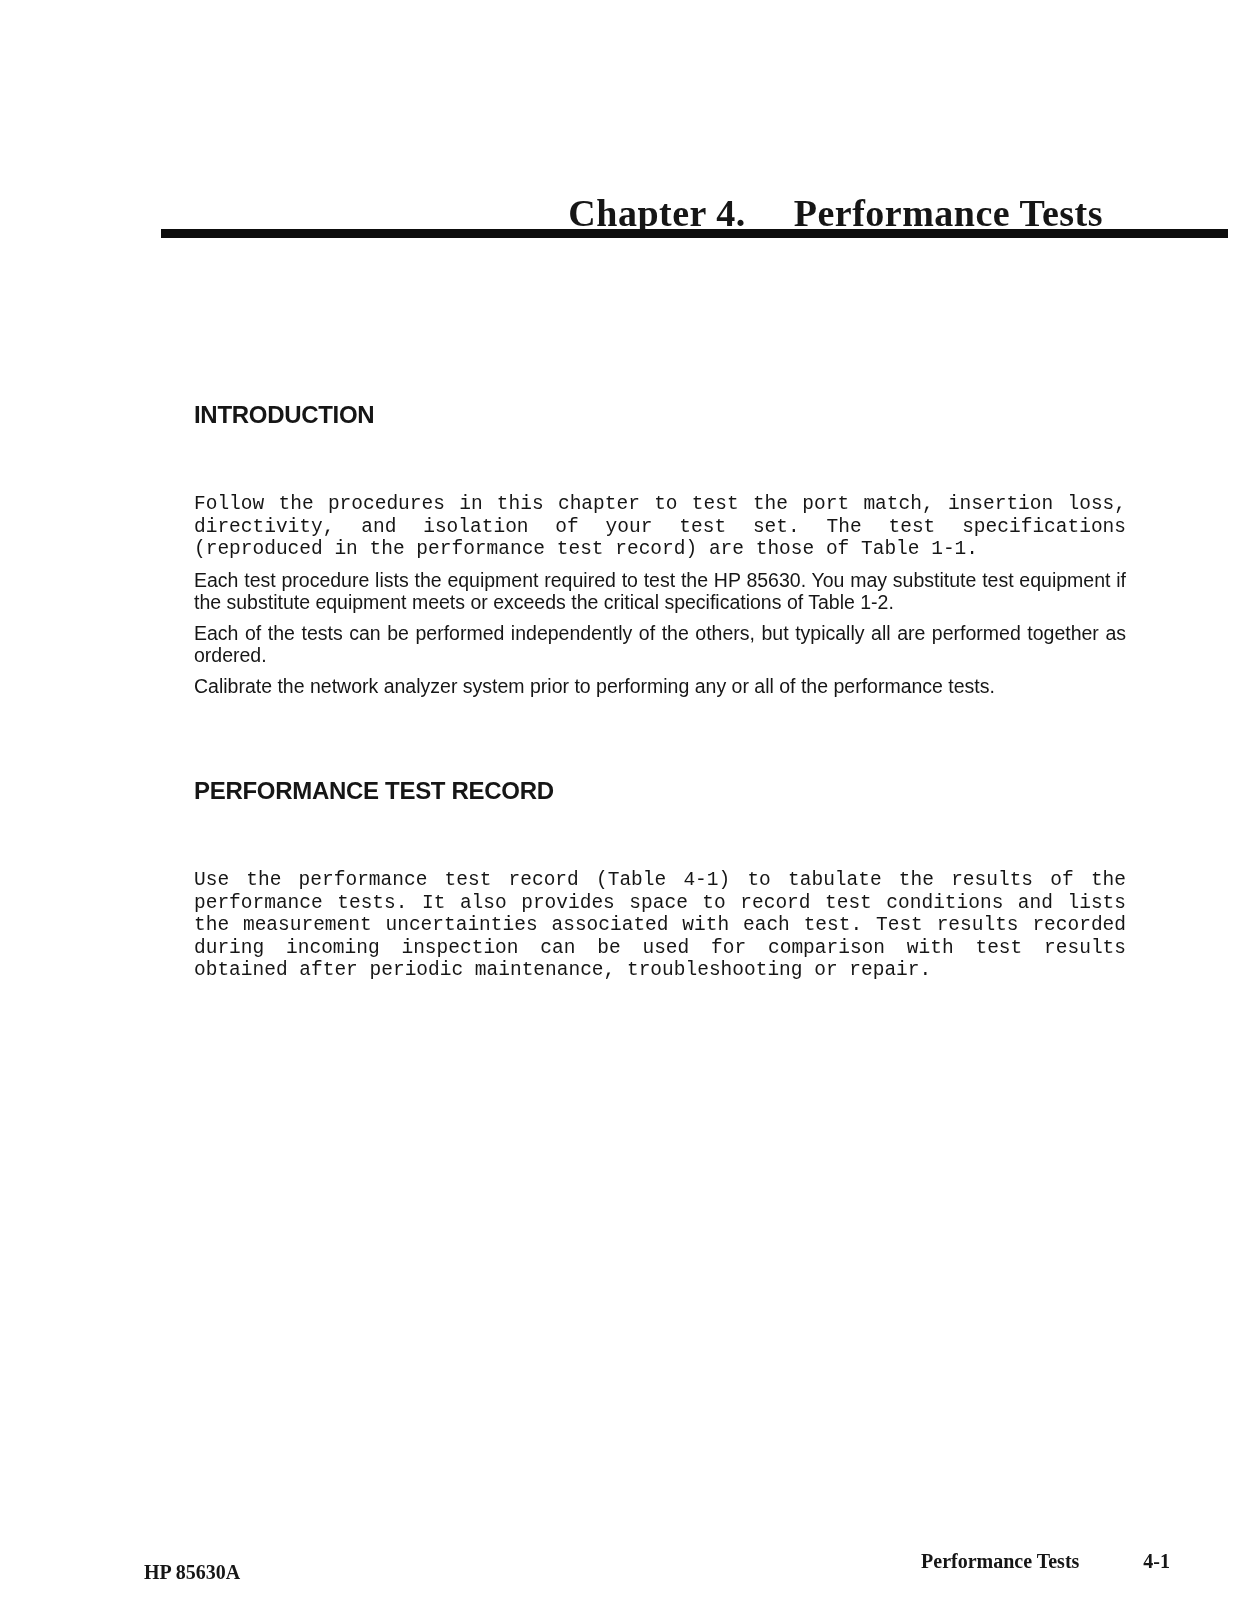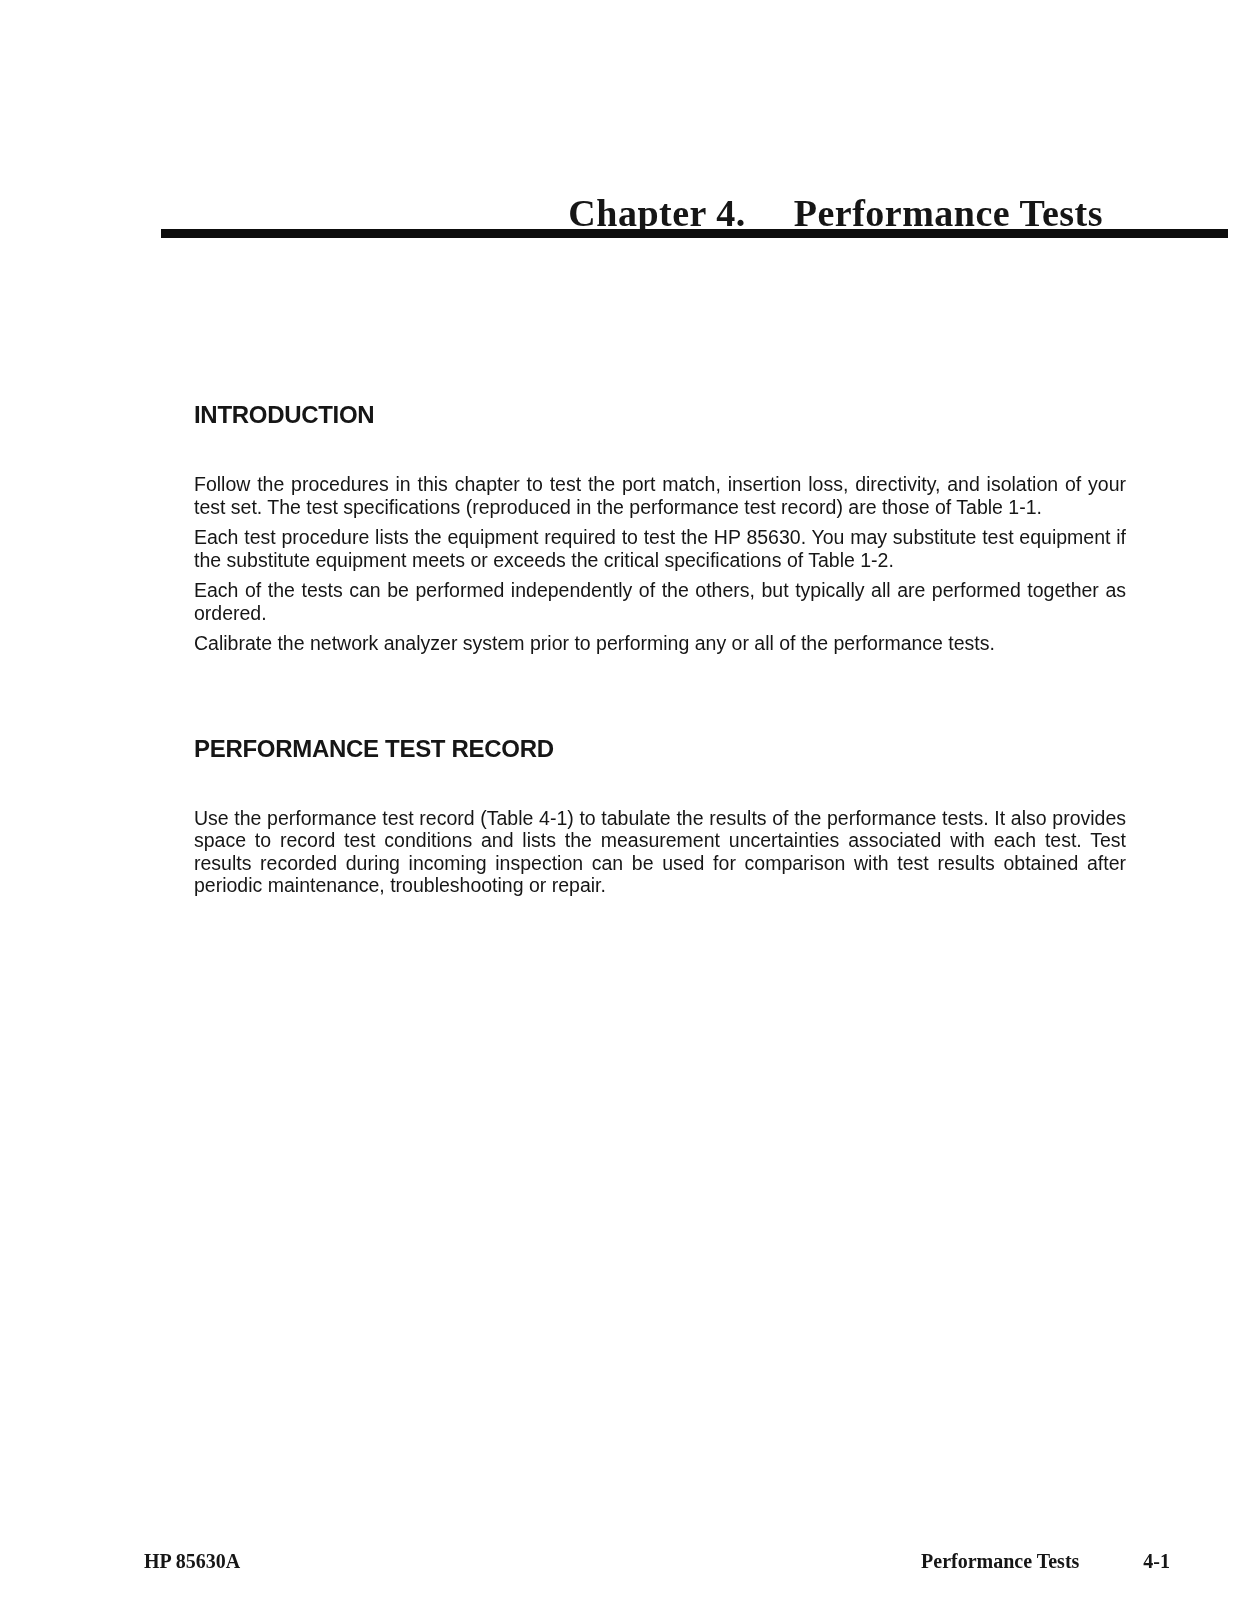--- a/index.html
+++ b/index.html
@@ -62,38 +62,39 @@
     letter-spacing: -0.3px;
   }
   .section-heading.second {
     margin-top: 72px;
   }
   .content p {
     text-align: justify;
     text-align-last: left;
   }
   .content p.first-para {
-    margin-top: 36px;
+    margin-top: 56px;
+    font-family: Liberation Mono, monospace;
   }
 
   
   .footer {
     position: absolute;
     left: 0;
     right: 0;
     top: 1533px;
     font-family: "Liberation Serif", serif;
     font-weight: bold;
     font-size: 20px;
     line-height: 24px;
   }
   .footer-left {
     position: absolute;
     left: 132px;
-    top: 4px;
+    top: 15px;
     white-space: nowrap;
   }
   .footer-right {
     position: absolute;
     right: 67px;
     top: 0;
     display: flex;
     align-items: baseline;
     gap: 56px;
     white-space: nowrap;

